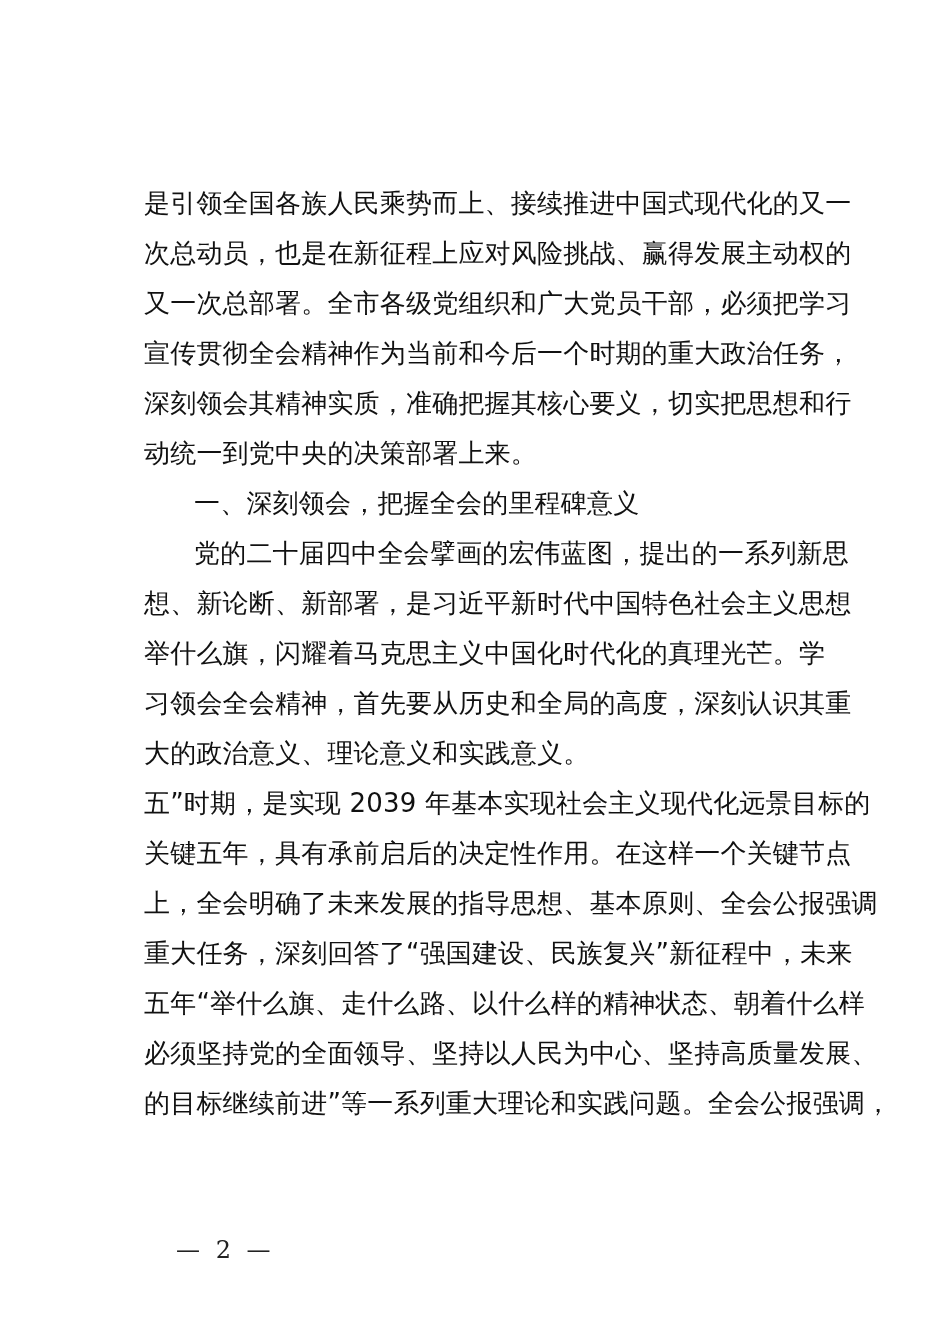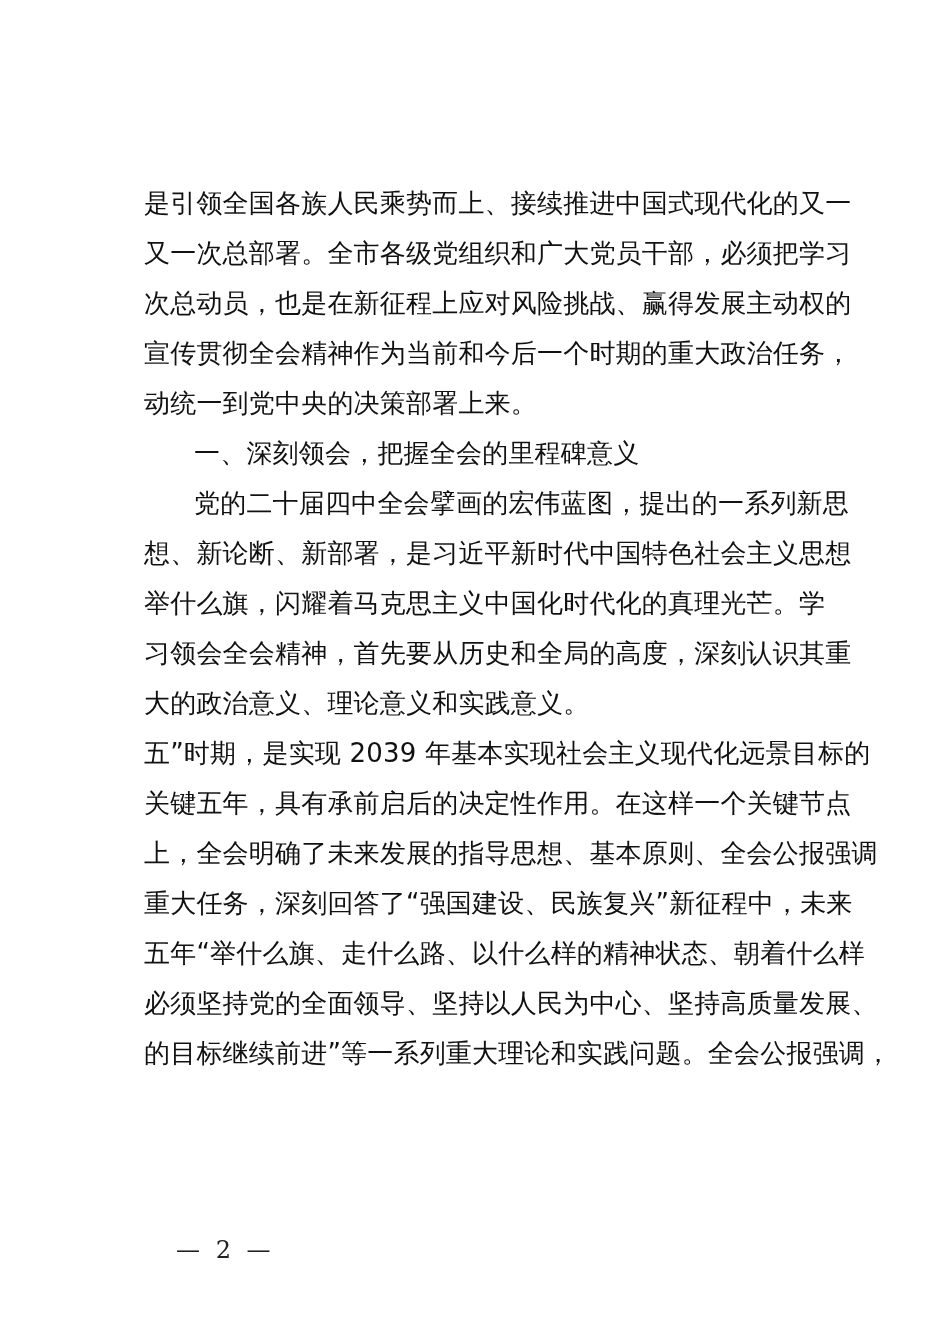--- a/index.html
+++ b/index.html
@@ -23,23 +23,24 @@
       font-family: "DejaVu Serif", "Liberation Serif", serif;
       font-size: 24px; color: #222222; letter-spacing: 4px;
     }
   </style>
 </head>
 <body>
 
 <div class="page">
   <div class="body-text">
     <div class="line">是引领全国各族人民乘势而上、接续推进中国式现代化的又一</div>
+    <div class="line">次总动员，也是在新征程上应对风险挑战、赢得发展主动权的</div>
     <div class="line">又一次总部署。全市各级党组织和广大党员干部，必须把学习</div>
-    <div class="line">次总动员，也是在新征程上应对风险挑战、赢得发展主动权的</div>
     <div class="line">宣传贯彻全会精神作为当前和今后一个时期的重大政治任务，</div>
+    <div class="line">深刻领会其精神实质，准确把握其核心要义，切实把思想和行</div>
     <div class="line">动统一到党中央的决策部署上来。</div>
     <div class="line indent heading">一、深刻领会，把握全会的里程碑意义</div>
     <div class="line indent">党的二十届四中全会擘画的宏伟蓝图，提出的一系列新思</div>
     <div class="line">想、新论断、新部署，是习近平新时代中国特色社会主义思想</div>
     <div class="line">举什么旗，闪耀着马克思主义中国化时代化的真理光芒。学</div>
     <div class="line">习领会全会精神，首先要从历史和全局的高度，深刻认识其重</div>
     <div class="line">大的政治意义、理论意义和实践意义。</div>
     <div class="line">五”时期，是实现 2039 年基本实现社会主义现代化远景目标的</div>
     <div class="line">关键五年，具有承前启后的决定性作用。在这样一个关键节点</div>
     <div class="line">上，全会明确了未来发展的指导思想、基本原则、全会公报强调</div>

